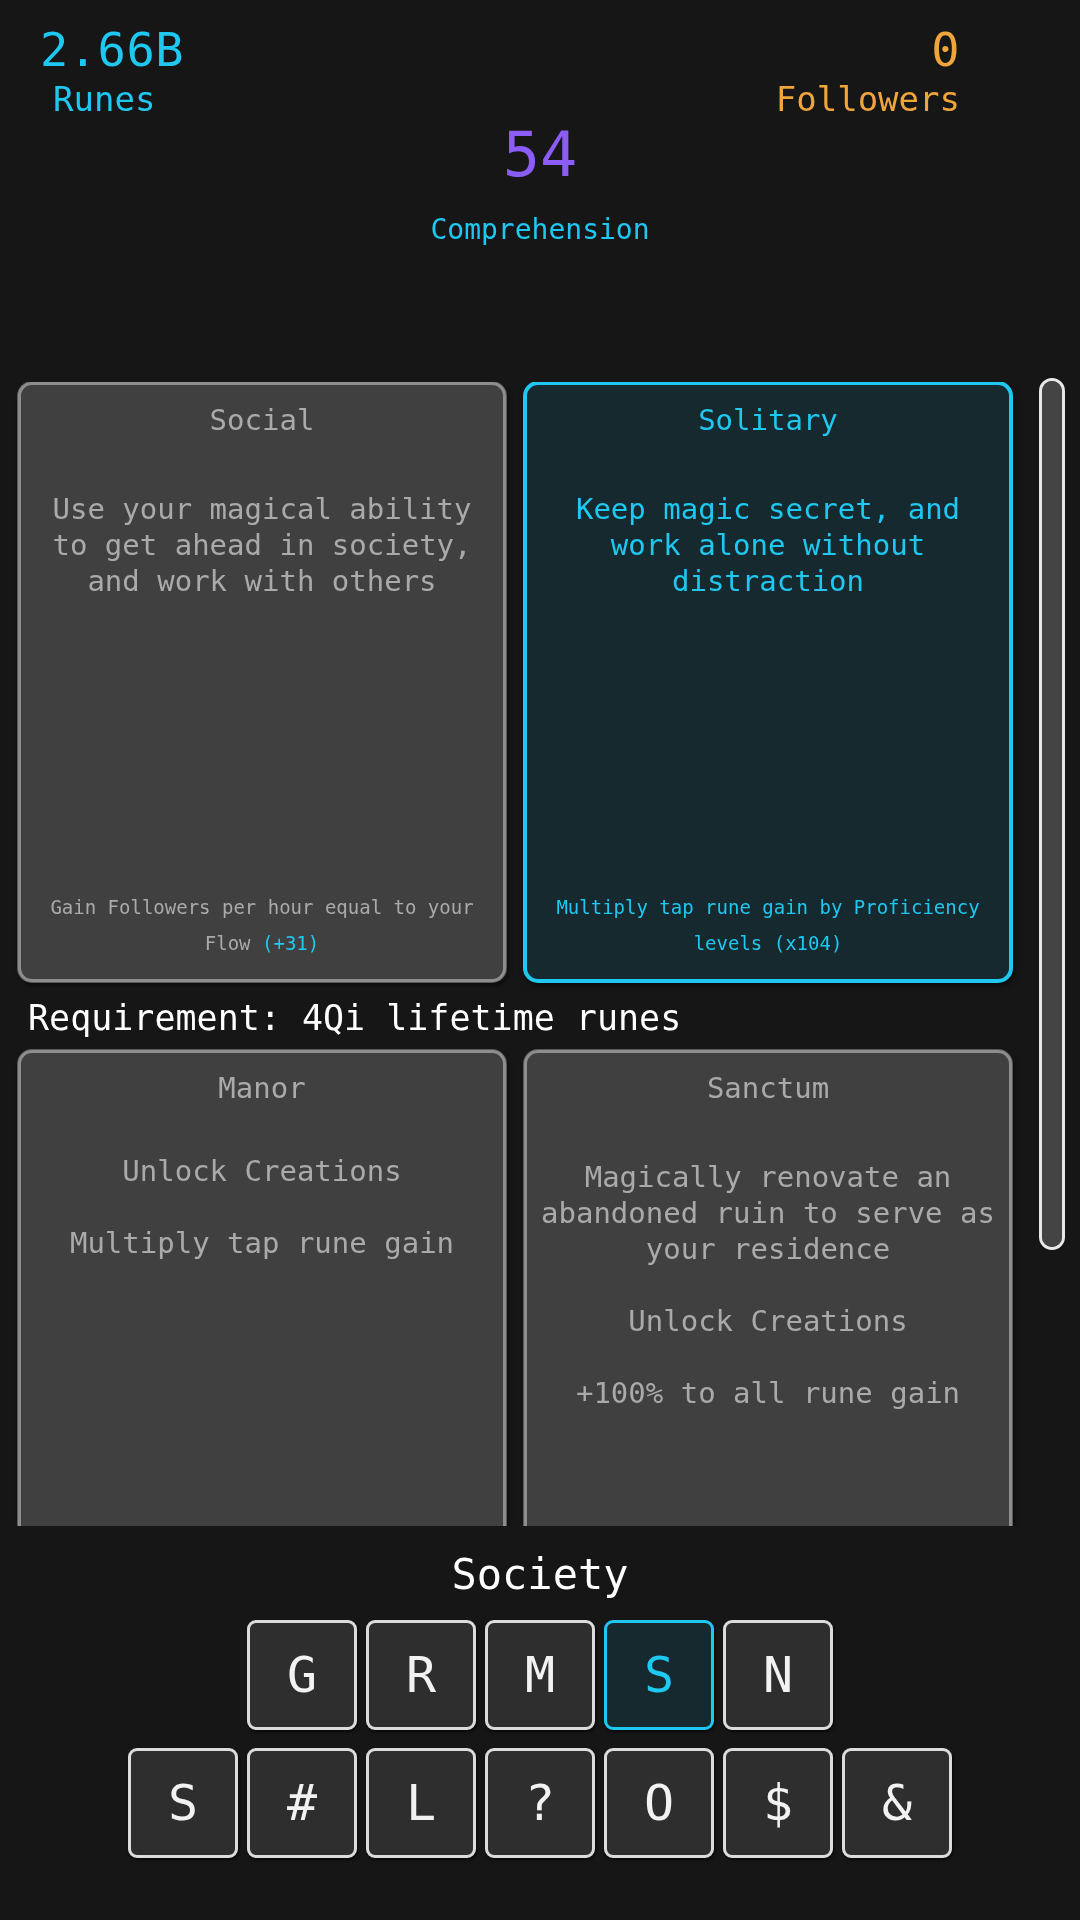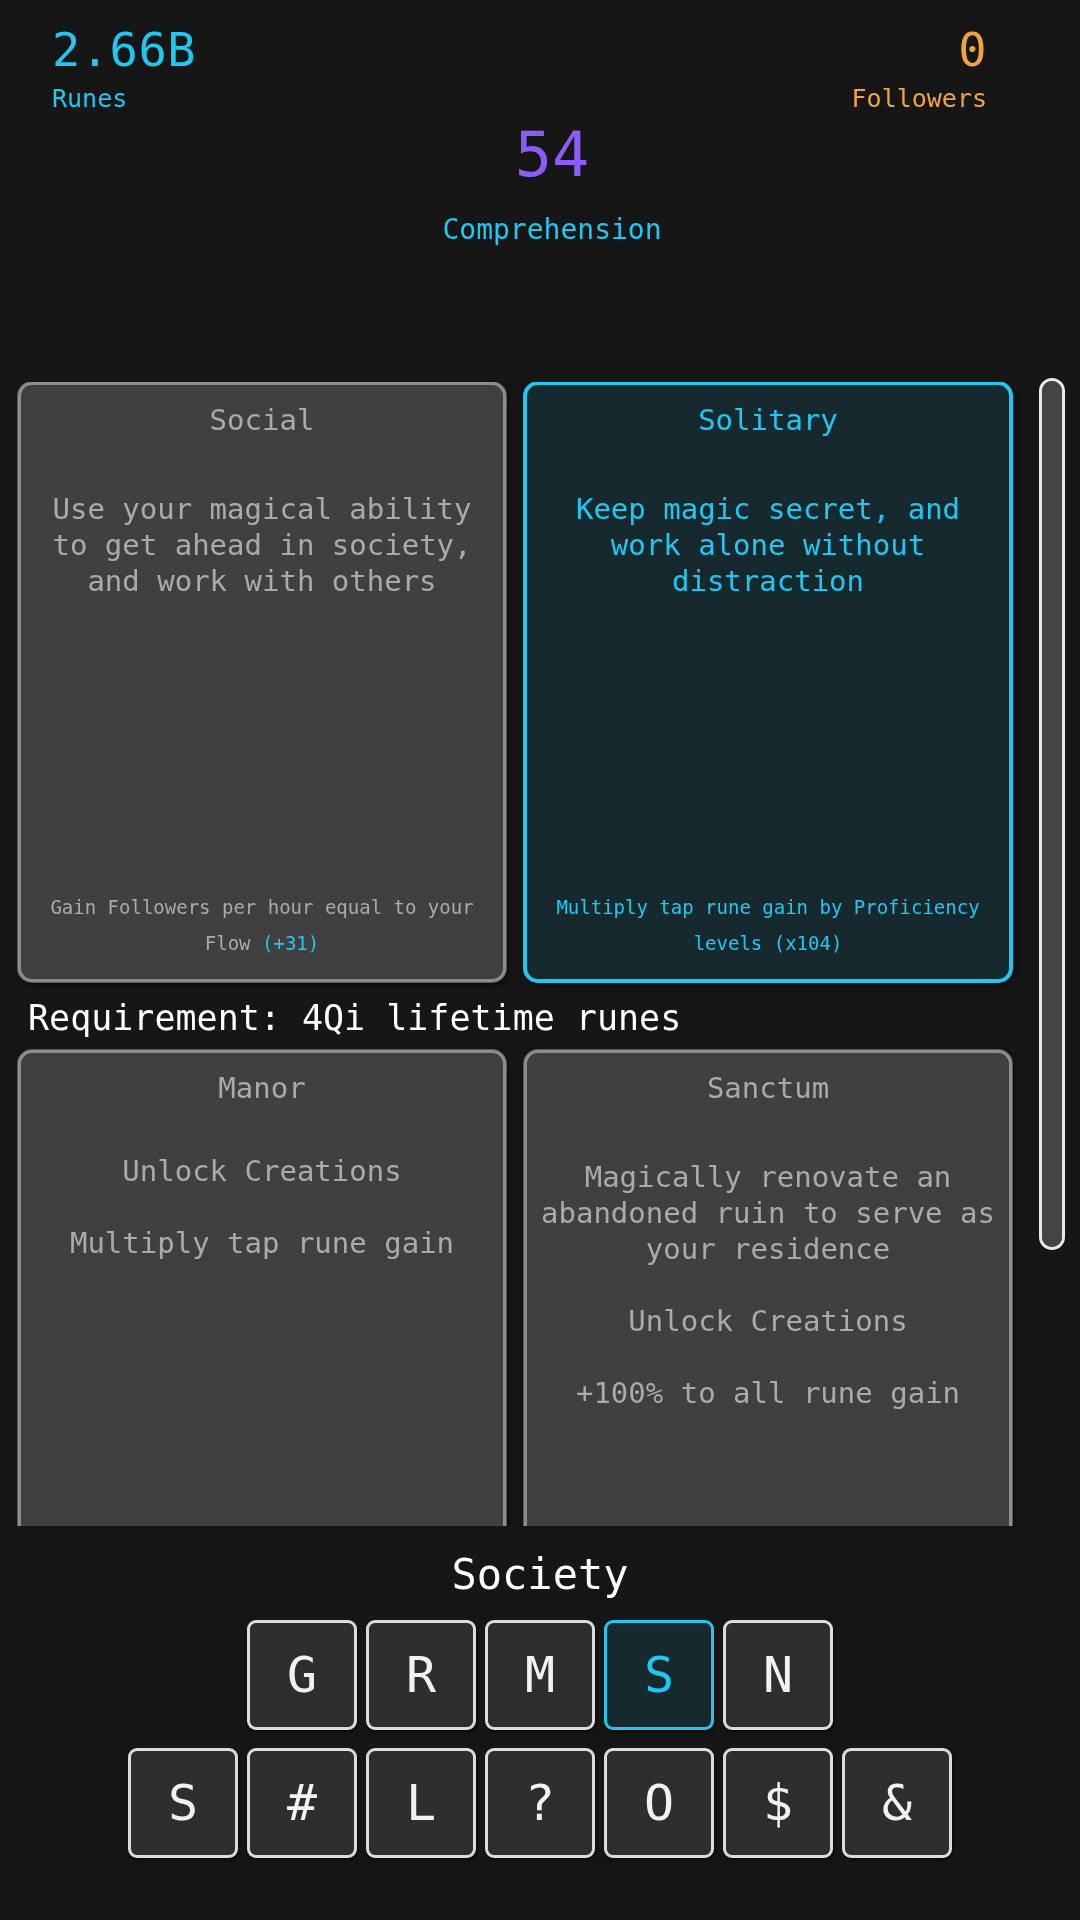--- a/index.html
+++ b/index.html
@@ -18,24 +18,23 @@
     width: 1080px;
     height: 1920px;
     background: #161616;
     box-sizing: border-box;
     overflow: hidden;
   }
 
   
   .header {
     position: absolute;
-    top: 0; left: 12px;
+    top: 0; left: 0;
     width: 1000px;
     height: 300px;
-    padding-left: 15px;
   }
   .stat {
     position: absolute;
     display: flex;
     flex-direction: column;
   }
   .stat-runes {
     top: 22px;
     left: 40px;
     align-items: flex-start;
@@ -44,23 +43,24 @@
     top: 22px;
     right: 40px;
     align-items: flex-end;
   }
   .stat-value {
     font-size: 47px;
     line-height: 56px;
     letter-spacing: 0.5px;
   }
   .stat-label {
-    font-size: 25px;
+    font-size: 34px;
     line-height: 34px;
     margin-top: 4px;
+    margin-left: 13px;
   }
   .cyan { color: #1ec8f0; }
   .orange { color: #f0a53c; }
 
   .center-stat {
     position: absolute;
     top: 118px;
     left: 0;
     width: 1080px;
     text-align: center;

